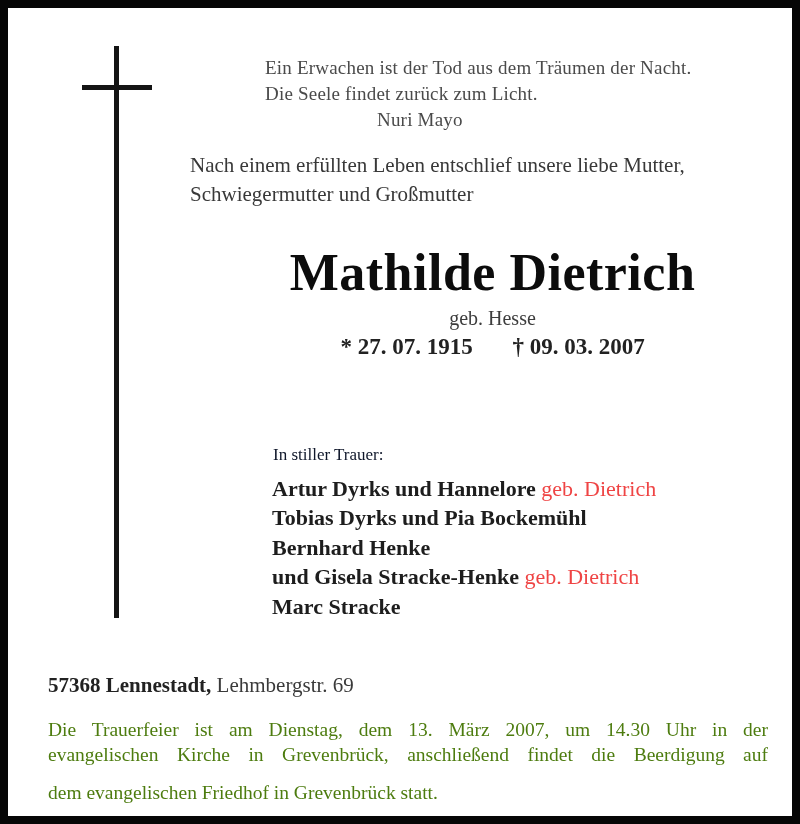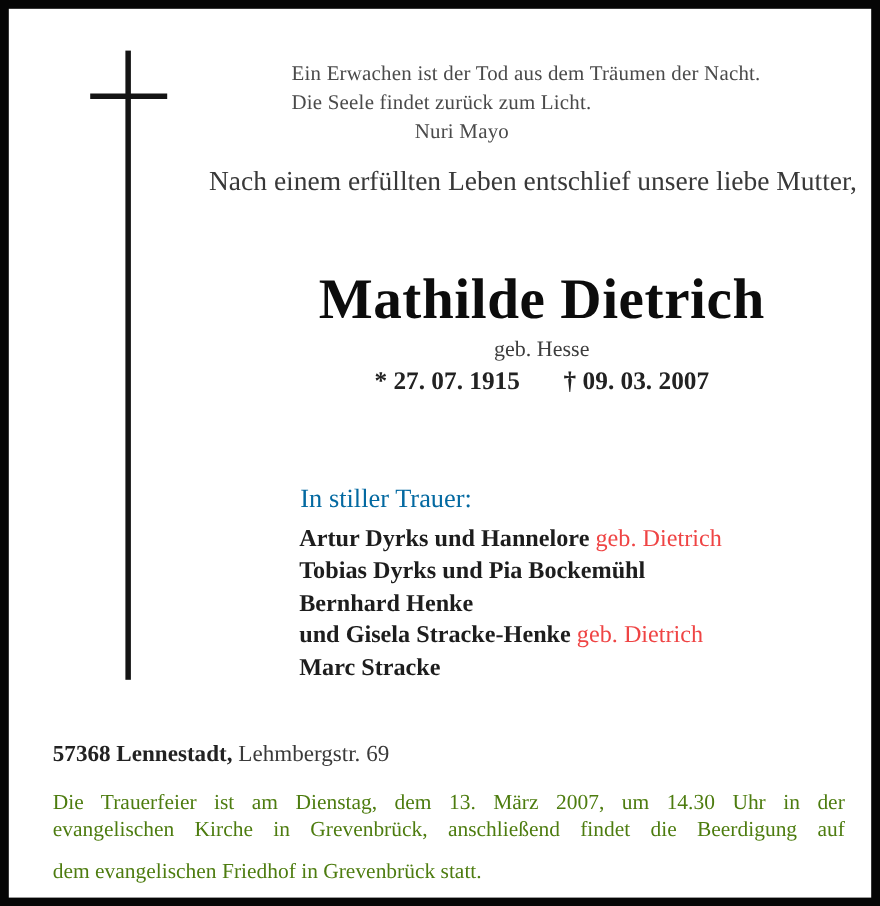--- a/index.html
+++ b/index.html
@@ -38,21 +38,21 @@
     font-size: 19px;
     line-height: 26px;
     color: #4a4a4a;
     letter-spacing: 0.2px;
   }
   .quote-attr { margin-left: 112px; }
   .intro-block {
     position: absolute;
     left: 182px; top: 143px;
     width: 590px;
-    font-size: 25px;
+    font-size: 21px;
     line-height: 29px;
     color: #383838;
   }
   .center-col {
     position: absolute;
     left: 162px; top: 238px;
     width: 645px;
     text-align: center;
   }
   .deceased-name {
@@ -74,23 +74,23 @@
     font-size: 23px;
     line-height: 27px;
     font-weight: bold;
     color: #222222;
     white-space: nowrap;
   }
   .death-date { margin-left: 34px; }
   .trauer-heading {
     position: absolute;
     left: 265px; top: 434px;
-    font-size: 24px;
+    font-size: 17px;
     line-height: 25px;
-    color: #0369a1;
+    color: #0f172a;
   }
   .mourners-block {
     position: absolute;
     left: 264px; top: 466px;
     width: 500px;
     font-size: 22px;
     line-height: 29.4px;
     color: #1d1d1d;
     white-space: nowrap;
   }
@@ -134,20 +134,21 @@
   </div>
 
   <div class="quote-block">
     <div>Ein Erwachen ist der Tod aus dem Träumen der Nacht.</div>
     <div>Die Seele findet zurück zum Licht.</div>
     <div class="quote-attr">Nuri Mayo</div>
   </div>
 
   <div class="intro-block">
     <div>Nach einem erfüllten Leben entschlief unsere liebe Mutter,</div>
+    <div>Schwiegermutter und Großmutter</div>
   </div>
 
   <div class="center-col">
     <div class="deceased-name">Mathilde Dietrich</div>
     <div class="birth-name">geb. Hesse</div>
     <div class="dates-line">
       <span class="birth-date">* 27. 07. 1915</span>
       <span class="death-date">† 09. 03. 2007</span>
     </div>
   </div>

